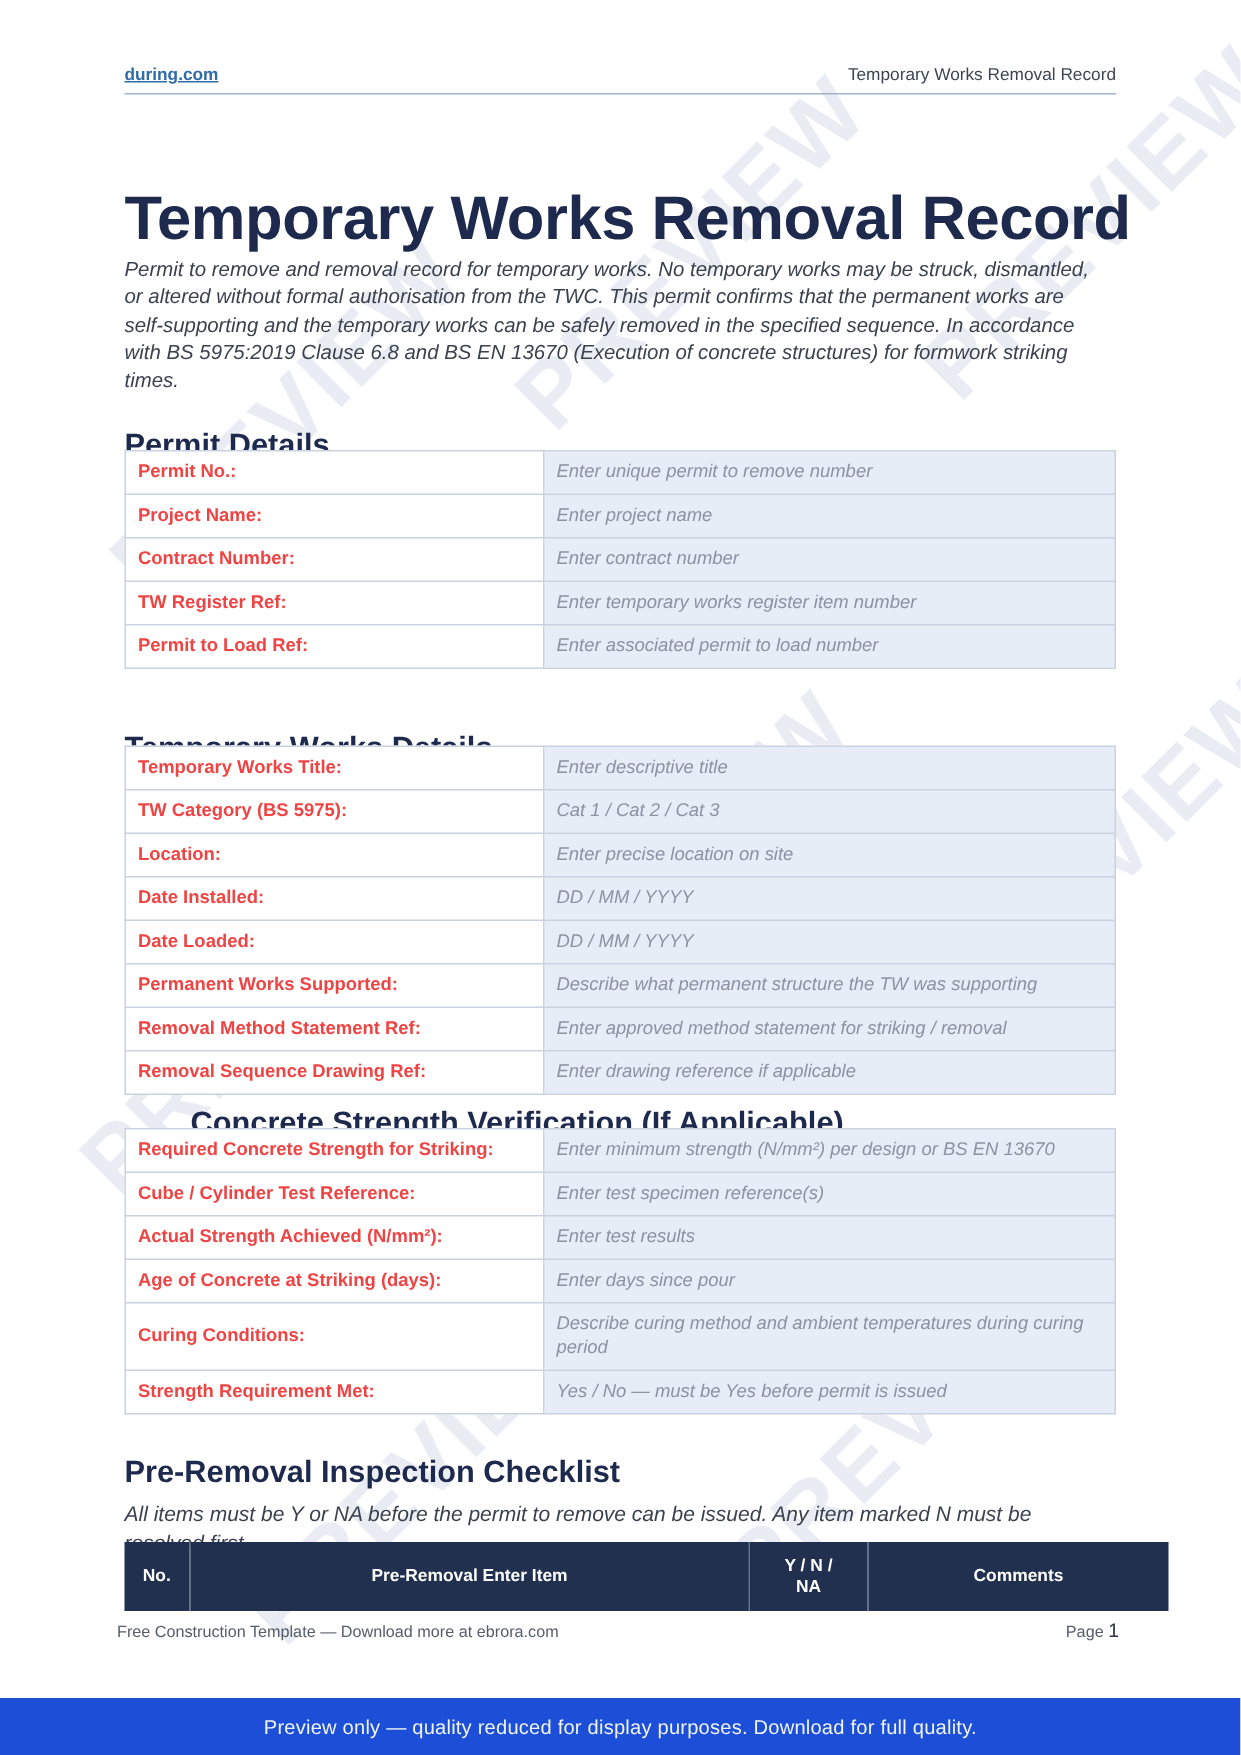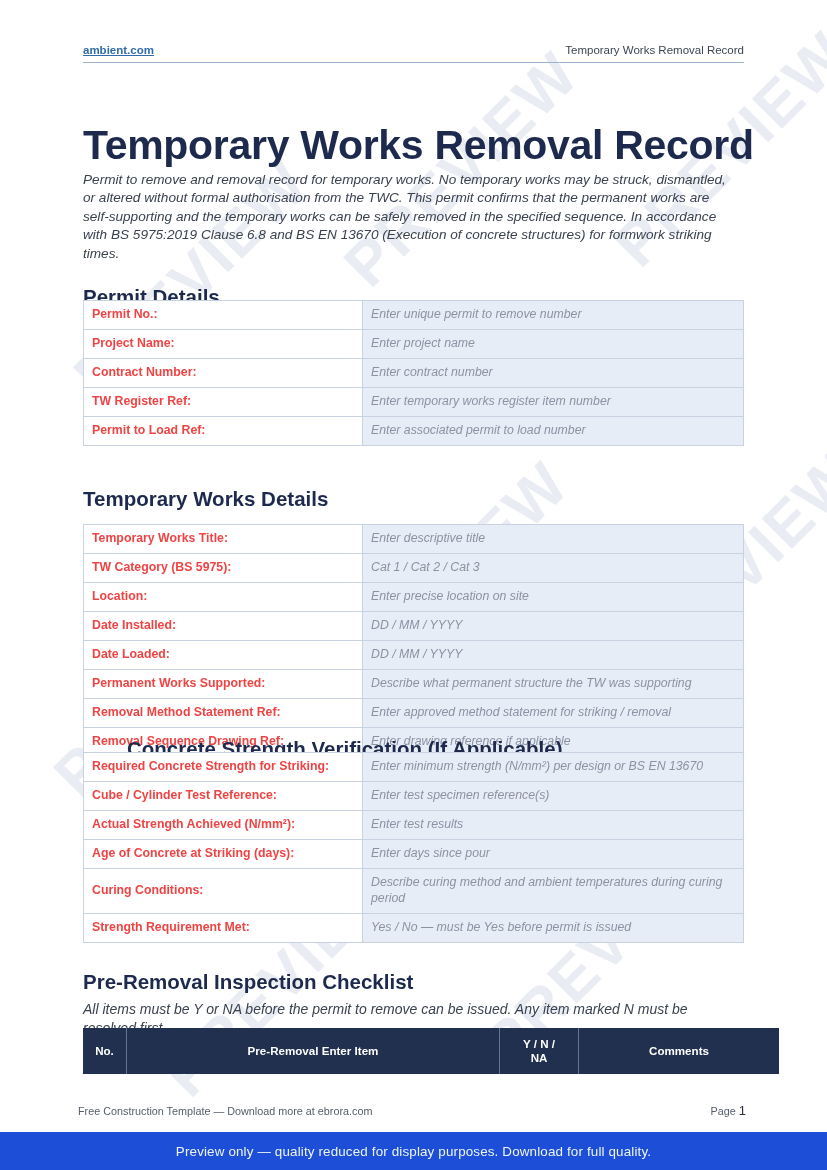--- a/index.html
+++ b/index.html
@@ -165,21 +165,21 @@
   }
   .ctable th.c-no    { width: 35px;  border-left: none; }
   .ctable th.c-item  { width: 364px; }
   .ctable th.c-yn    { width: 70px;  }
   .ctable th.c-comm  { width: 192px; border-right: none; }
 
   
   .doc-footer {
     position: absolute;
     left: 78px;
-    top: 1096px;
+    top: 1072px;
     width: 668px;
     display: flex;
     justify-content: space-between;
     align-items: baseline;
     padding-top: 7px;
     font-size: 10.8px;
     color: #555d6b;
     text-align: center;
   }
   .doc-footer .pg-num {
@@ -215,21 +215,21 @@
   <div class="wm" style="left:40px;  top:760px;">PREVIEW</div>
   <div class="wm" style="left:320px; top:660px;">PREVIEW</div>
   <div class="wm" style="left:610px; top:650px;">PREVIEW</div>
   <div class="wm" style="left:150px; top:1060px;">PREVIEW</div>
   <div class="wm" style="left:470px; top:1030px;">PREVIEW</div>
 </div>
 
 <div class="page">
 
   <div class="doc-header">
-    <a class="site-link" href="#">ambient.com</a>
+    <a class="site-link" href="#">during.com</a>
     <span class="hdr-right">Temporary Works Removal Record</span>
   </div>
 
   <h1 class="doc-title">Temporary Works Removal Record</h1>
 
   <p class="intro">Permit to remove and removal record for temporary works. No temporary works may be struck, dismantled, or altered without formal authorisation from the TWC. This permit confirms that the permanent works are self-supporting and the temporary works can be safely removed in the specified sequence. In accordance with BS 5975:2019 Clause 6.8 and BS EN 13670 (Execution of concrete structures) for formwork striking times.</p>
 
   <h2 class="sec-h" style="top:268px;">Permit Details</h2>
   <table class="ftable" style="top:300px;">
     <tbody>
@@ -250,21 +250,21 @@
         <td class="val">Enter temporary works register item number</td>
       </tr>
       <tr>
         <td class="lab">Permit to Load Ref:</td>
         <td class="val">Enter associated permit to load number</td>
       </tr>
     </tbody>
   </table>
 
   <h2 class="sec-h" style="top:470px;">Temporary Works Details</h2>
-  <table class="ftable" style="top:524px;">
+  <table class="ftable" style="top:497px;">
     <tbody>
       <tr>
         <td class="lab">Temporary Works Title:</td>
         <td class="val">Enter descriptive title</td>
       </tr>
       <tr>
         <td class="lab">TW Category (BS 5975):</td>
         <td class="val">Cat 1 / Cat 2 / Cat 3</td>
       </tr>
       <tr>

